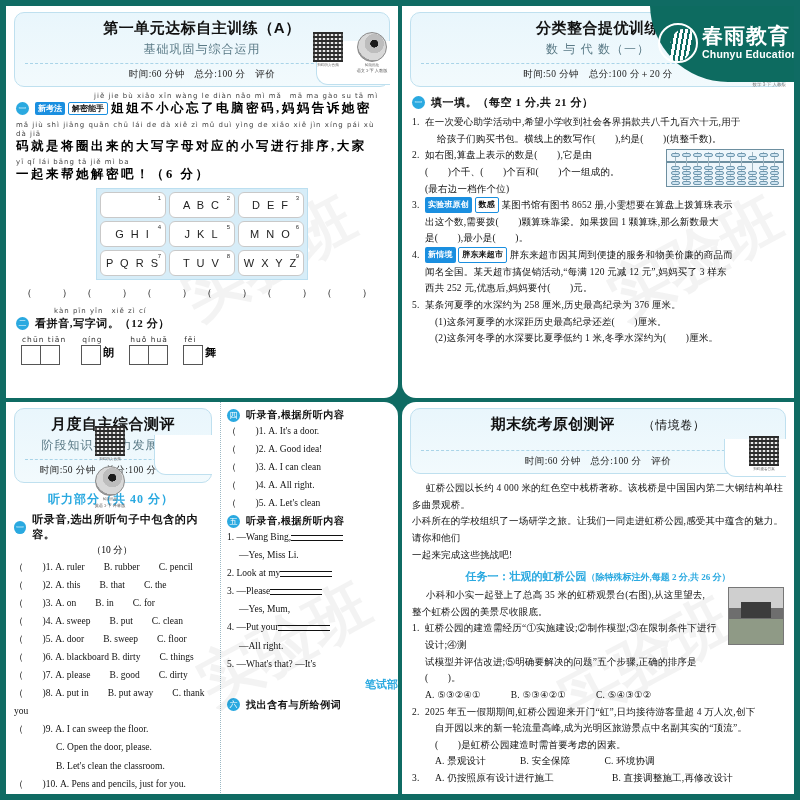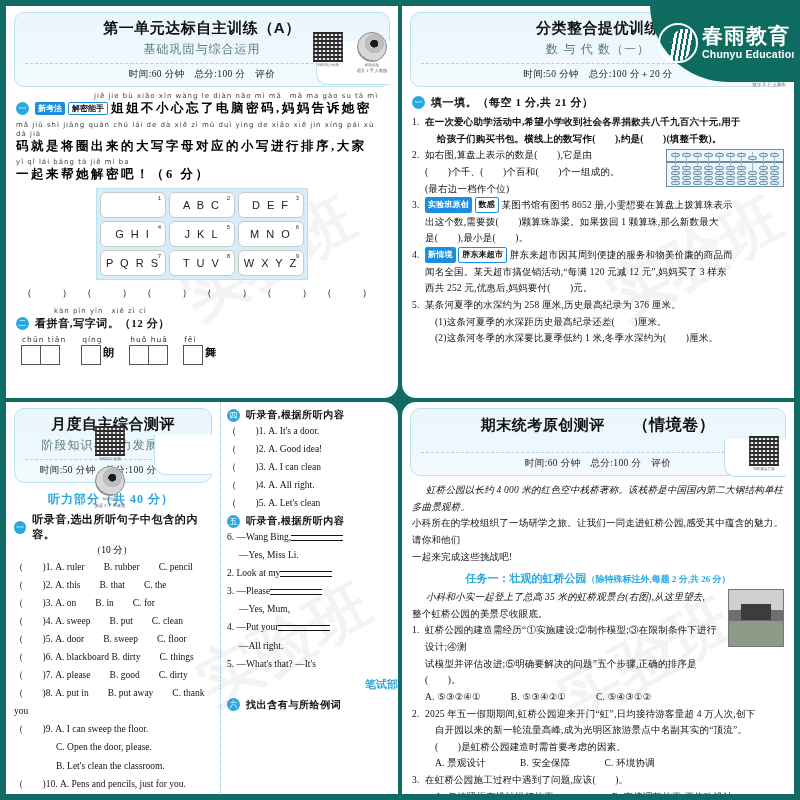--- a/index.html
+++ b/index.html
@@ -36,21 +36,21 @@
     padding:6px 0 0 0;
   }
   .hdr-title {
     text-align:center;
     font-family:"Liberation Sans","DejaVu Sans",sans-serif;
     font-weight:bold;
     font-size:15px;
     color:#111;
     letter-spacing:.5px;
   }
-  .hdr-title .sm { font-size:16px; font-weight:bold;margin-left:28px;}
+  .hdr-title .sm { font-size:12px; font-weight:normal;margin-left:28px;}
   .hdr-sub {
     text-align:center;
     font-family:"Liberation Sans","DejaVu Sans",sans-serif;
     font-size:12px;
     color:#5a7a86;
     margin-top:3px;
     letter-spacing:1px;
   }
   .hdr-rule {
     border-top:1px dashed #a9d4e8;
@@ -113,21 +113,21 @@
   }
   .badge-o {
     display:inline-block;border:1px solid #1a8fe0;color:#111;
     font-size:8px;padding:0 3px;border-radius:2px;
     font-family:"Liberation Sans","DejaVu Sans",sans-serif;
     vertical-align:1px;font-weight:bold;
   }
   .py { font-size:7px;color:#444;font-family:"DejaVu Sans",sans-serif;letter-spacing:1px;}
   .han { font-size:12.5px;font-weight:bold;color:#000;letter-spacing:2.5px;}
   .line { font-size:9.5px;color:#111;line-height:1.75;letter-spacing:.2px;}
-  .line.indent { text-indent:14px;font-style:italic;}
+  .line.indent { text-indent:14px;}
 
   
   .keygrid {
     width:212px;margin:5px auto 0 auto;
     background:#d7edf8;border:1px solid #bcdff0;
     padding:3px;display:grid;grid-template-columns:repeat(3,1fr);gap:3px;
   }
   .key {
     background:#fff;border:1px solid #c9c9c9;border-radius:6px;
     height:26px;position:relative;
@@ -363,21 +363,21 @@
     </div>
 
     <div class="body" style="padding-top:8px;">
       <div style="display:flex;align-items:center;gap:3px;">
         <span class="qnum">一</span>
         <span class="qhead">填一填。（每空 1 分,共 21 分）</span>
       </div>
 
       <div style="display:flex;margin-top:4px;">
         <span class="line" style="width:13px;">1.</span>
-        <div style="flex:1;font-weight:bold;">
+        <div style="flex:1;">
           <div class="line">在一次爱心助学活动中,希望小学收到社会各界捐款共八千九百六十元,用于</div>
           <div class="line" style="padding-left:12px;">给孩子们购买书包。横线上的数写作(　　),约是(　　)(填整千数)。</div>
         </div>
       </div>
 
       <div style="display:flex;">
         <span class="line" style="width:13px;">2.</span>
         <div style="flex:1;">
           <div class="abacus" style="float:right;margin:2px 0 2px 6px;">
             <div class="bar"></div>
@@ -543,21 +543,21 @@
         <div class="en">（　　)<span>1.</span> A.&nbsp;<span>It's a door.</span></div>
         <div class="en">（　　)<span>2.</span> A.&nbsp;<span>Good idea!</span></div>
         <div class="en">（　　)<span>3.</span> A.&nbsp;<span>I can clean</span></div>
         <div class="en">（　　)<span>4.</span> A.&nbsp;<span>All right.</span></div>
         <div class="en">（　　)<span>5.</span> A.&nbsp;<span>Let's clean</span></div>
 
         <div style="margin-top:2px;display:flex;align-items:center;gap:3px;">
           <span class="qnum">五</span>
           <span class="qhead" style="font-size:10px;">听录音,根据所听内容</span>
         </div>
-        <div class="en"><span>6. —Wang Bing,</span><span class="dbl"></span></div>
+        <div class="en"><span>1. —Wang Bing,</span><span class="dbl"></span></div>
         <div class="en" style="padding-left:12px;"><span>—Yes, Miss Li.</span></div>
         <div class="en"><span>2. Look at my</span><span class="dbl"></span></div>
         <div class="en"><span>3. —Please</span><span class="dbl"></span></div>
         <div class="en" style="padding-left:12px;"><span>—Yes, Mum,</span></div>
         <div class="en"><span>4. —Put your</span><span class="dbl"></span></div>
         <div class="en" style="padding-left:12px;"><span>—All right.</span></div>
         <div class="en"><span>5. —What's that? —It's</span></div>
 
         <div style="text-align:right;color:#2aa9e0;font-weight:bold;font-size:11px;margin-top:4px;">笔试部</div>
 
@@ -619,21 +619,20 @@
             <span>A. 景观设计</span>
             <span>B. 安全保障</span>
             <span>C. 环境协调</span>
           </div>
         </div>
       </div>
 
       <div style="display:flex;">
         <span class="line" style="width:13px;">3.</span>
         <div style="flex:1;">
-          <div class="line">在虹桥公园施工过程中遇到了问题,应该(　　)。</div>
           <div class="line" style="display:flex;gap:58px;padding-left:10px;">
             <span>A. 仍按照原有设计进行施工</span>
             <span>B. 直接调整施工,再修改设计</span>
           </div>
 
         </div>
       </div>
 
     </div>
   </div>

